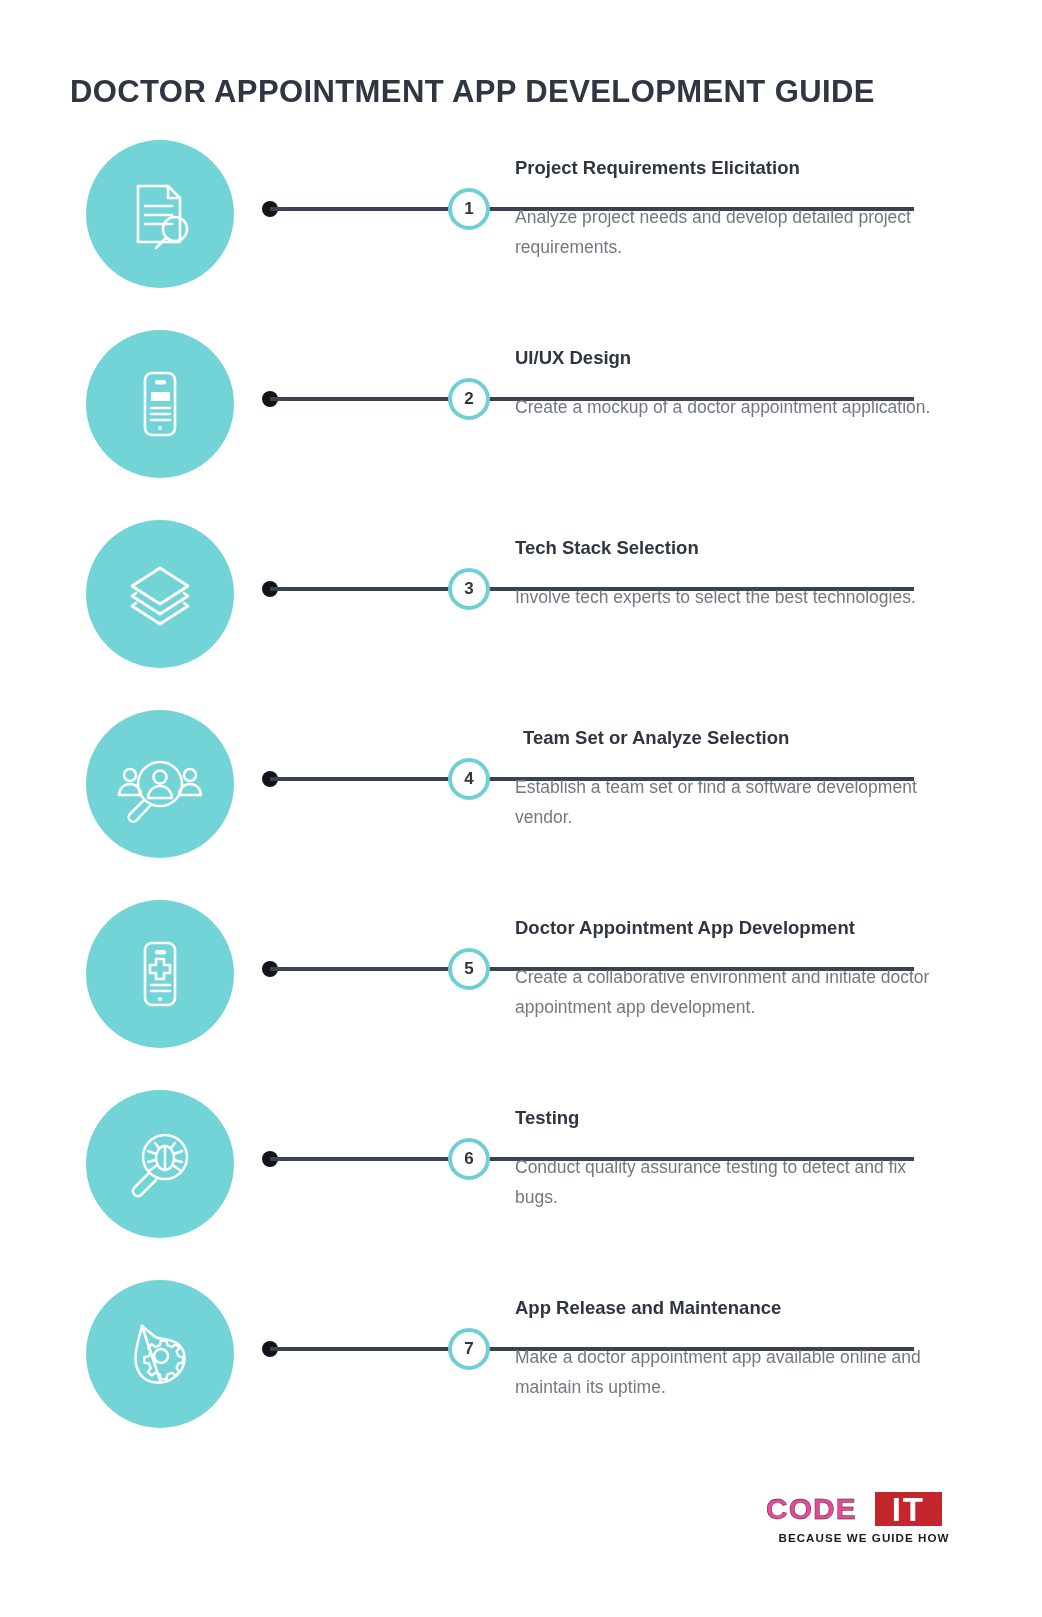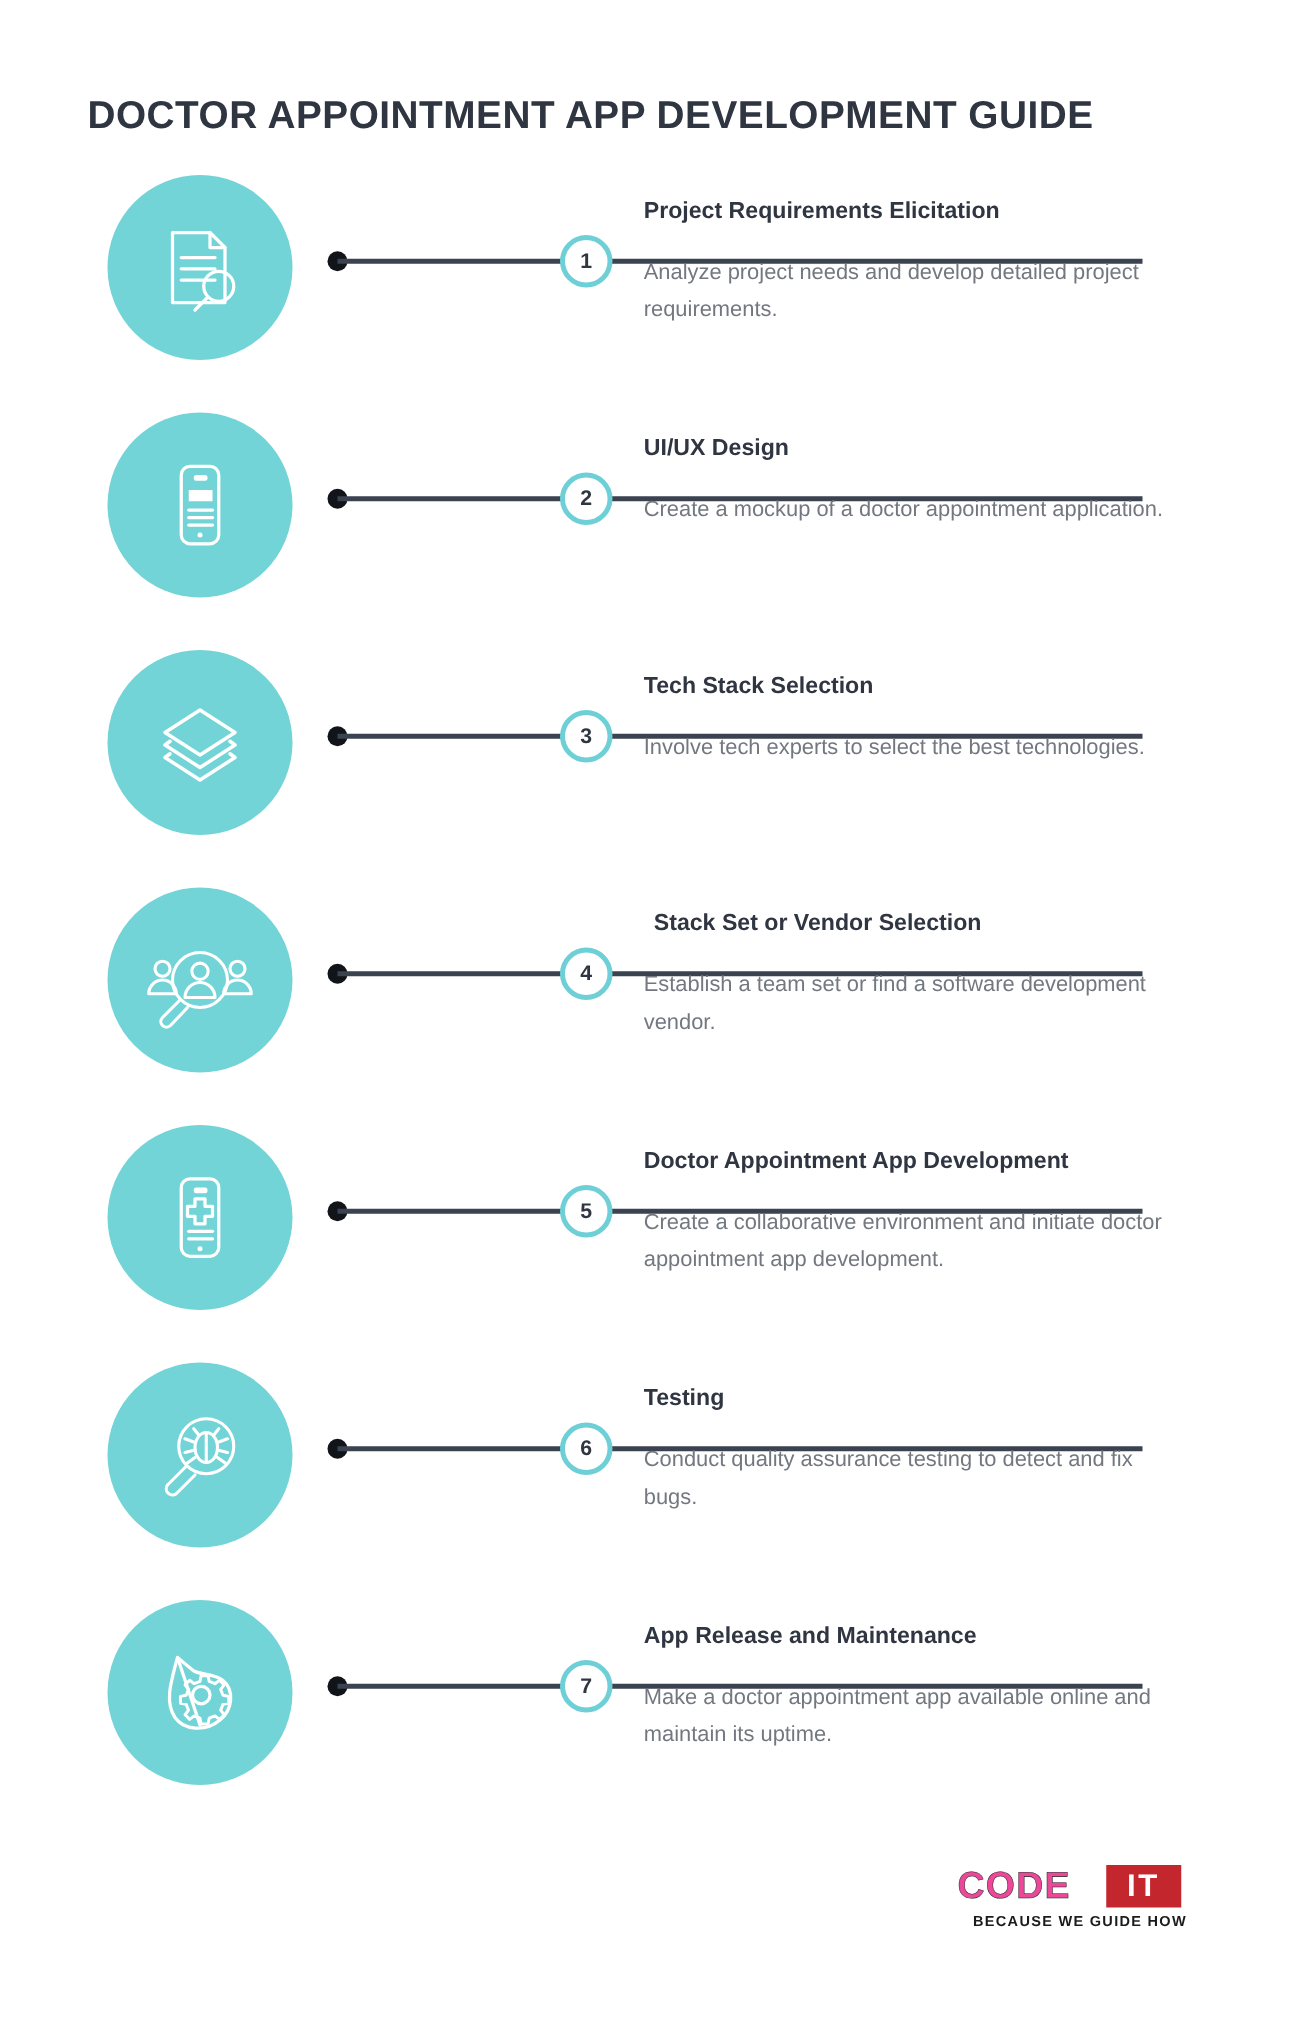--- a/index.html
+++ b/index.html
@@ -138,24 +138,24 @@
   .logo-code {
     font-family: "Liberation Sans", sans-serif;
     font-size: 30px;
     font-weight: 700;
     letter-spacing: 1px;
     color: #ec4899;
     line-height: 34px;
     -webkit-text-stroke: 0.4px #1b1b1b;
   }
   .logo-it {
-    margin-left: 28px;
+    margin-left: 18px;
     background: #c4262e;
     color: #ffffff;
-    font-size: 25px;
+    font-size: 33px;
     font-weight: 700;
     letter-spacing: 2px;
     padding: 0 17px;
     display: flex;
     align-items: center;
     line-height: 1;
   }
   .logo-tagline {
     margin-top: 5px;
     font-size: 11.6px;
@@ -260,21 +260,21 @@
             <path d="M28 56 L14 70 a4.5 4.5 0 0 0 6.4 6.4 L34 62"></path>
           </svg>
         </span>
       </div>
       <div class="connector">
         <span class="conn-dot"></span>
         <span class="conn-line"></span>
         <span class="num-badge">4</span>
       </div>
       <div class="step-text">
-        <div class="step-title indent">Stack Set or Vendor Selection</div>
+        <div class="step-title indent">Team Set or Analyze Selection</div>
         <div class="step-desc">Establish a team set or find a software development vendor.</div>
       </div>
     </div>
 
     <div class="step">
       <div class="icon-circle">
         <span>
           <svg width="80" height="80" viewBox="0 0 80 80" fill="none" stroke="#ffffff" stroke-width="2.6" stroke-linecap="round" stroke-linejoin="round">
             <rect x="25" y="9" width="30" height="62" rx="7"></rect>
             <rect x="35" y="16" width="11" height="4.5" rx="2" fill="#ffffff" stroke="none"></rect>

